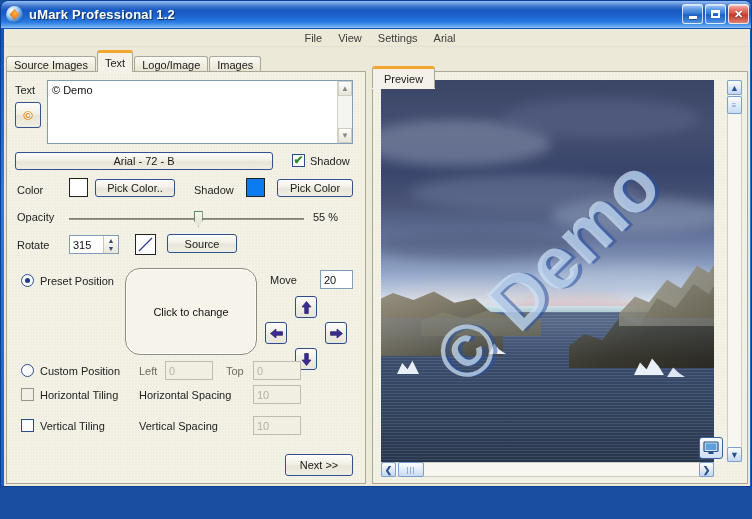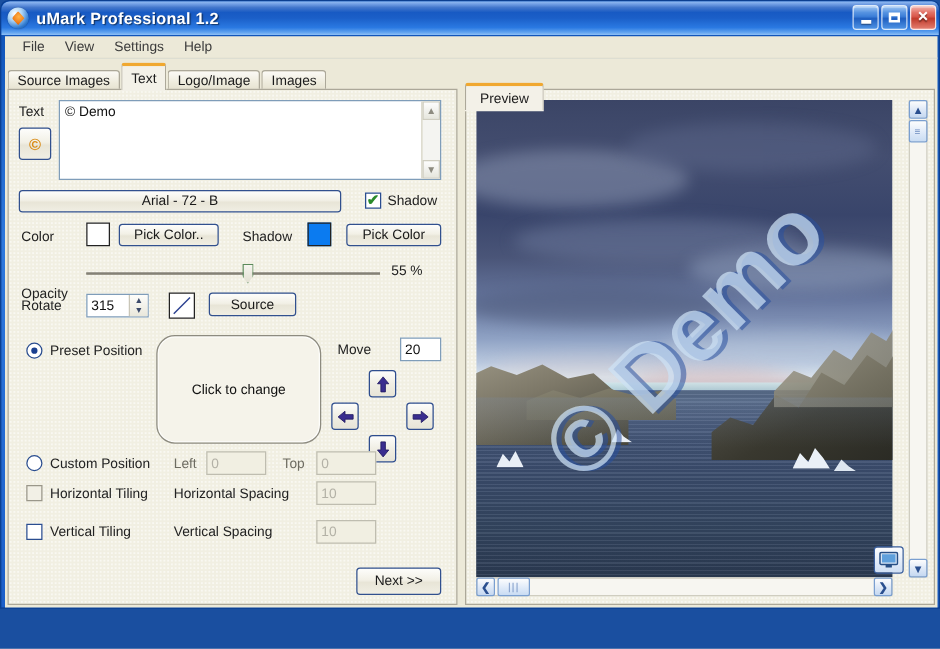--- a/index.html
+++ b/index.html
@@ -71,20 +71,21 @@
              text-shadow:0 1px 1px rgba(0,0,0,.4); }
   .minbar { width:8px; height:3px; background:#fff; margin-top:6px; box-shadow:0 1px 1px rgba(0,0,0,.35); }
   .maxbox { width:9px; height:8px; border:2px solid #fff; border-top-width:3px; }
 
   
   #menubar {
     position: absolute; left: 3px; top: 28px; width: 746px; height: 18px;
     background: #ece9d8;
     display: flex; align-items: center; padding-left: 6px; gap: 0px;
     border-bottom: 1px solid #e4e1d0;
+    justify-content: center;
   }
   .menu-item { font-size: 11px; color: #3b3b3b; padding: 1px 8px; cursor: default; }
 
   
   #client {
     position: absolute; left: 3px; top: 46px; width: 746px; height: 443px;
     background: #ece9d8;
   }
 
   
@@ -337,21 +338,21 @@
       <div class="tbtn close">
           <span class="g">✕</span>
         </div>
     </div>
   </div>
 
   <div id="menubar">
     <div class="menu-item">File</div>
     <div class="menu-item">View</div>
     <div class="menu-item">Settings</div>
-    <div class="menu-item">Help</div>
+    <div class="menu-item">Arial</div>
   </div>
 
   <div id="client">
 
     <div id="left-tabs">
       <div class="tab">Source Images</div>
       <div class="tab active">Text</div>
       <div class="tab">Logo/Image</div>
       <div class="tab">Images</div>
     </div>
@@ -378,21 +379,21 @@
       <div class="lbl" style="left:303px; top:83px;">Shadow</div>
 
       <div class="lbl" style="left:10px; top:112px;">Color</div>
       <div class="swatch" id="sw-color" style="left:62px; top:106px; width:19px; height:19px; background:#ffffff;"></div>
       <div class="btn" style="left:88px; top:107px; width:80px; height:18px;">Pick Color..</div>
 
       <div class="lbl" style="left:187px; top:112px;">Shadow</div>
       <div class="swatch" id="sw-shadow" style="left:239px; top:106px; width:19px; height:19px; background:#0b7bf0;"></div>
       <div class="btn" style="left:270px; top:107px; width:76px; height:18px;">Pick Color</div>
 
-      <div class="lbl" style="left:10px; top:157px;">Opacity</div>
+      <div class="lbl" style="left:10px; top:139px;">Opacity</div>
       <div id="slider-track" style="left:62px; top:146px; width:235px;"></div>
       <div id="slider-thumb" style="left: 186.75px; top: 139px;"></div>
       <div class="lbl" style="left:306px; top:139px;text-align:right;">55 %</div>
 
       <div class="lbl" style="left:10px; top:167px;">Rotate</div>
       <div class="spinner" style="left:62px; top:163px; width:50px; height:19px;">
         <div class="sv">315</div>
         <div class="sb">
           <span>▲</span>
           <span>▼</span>

